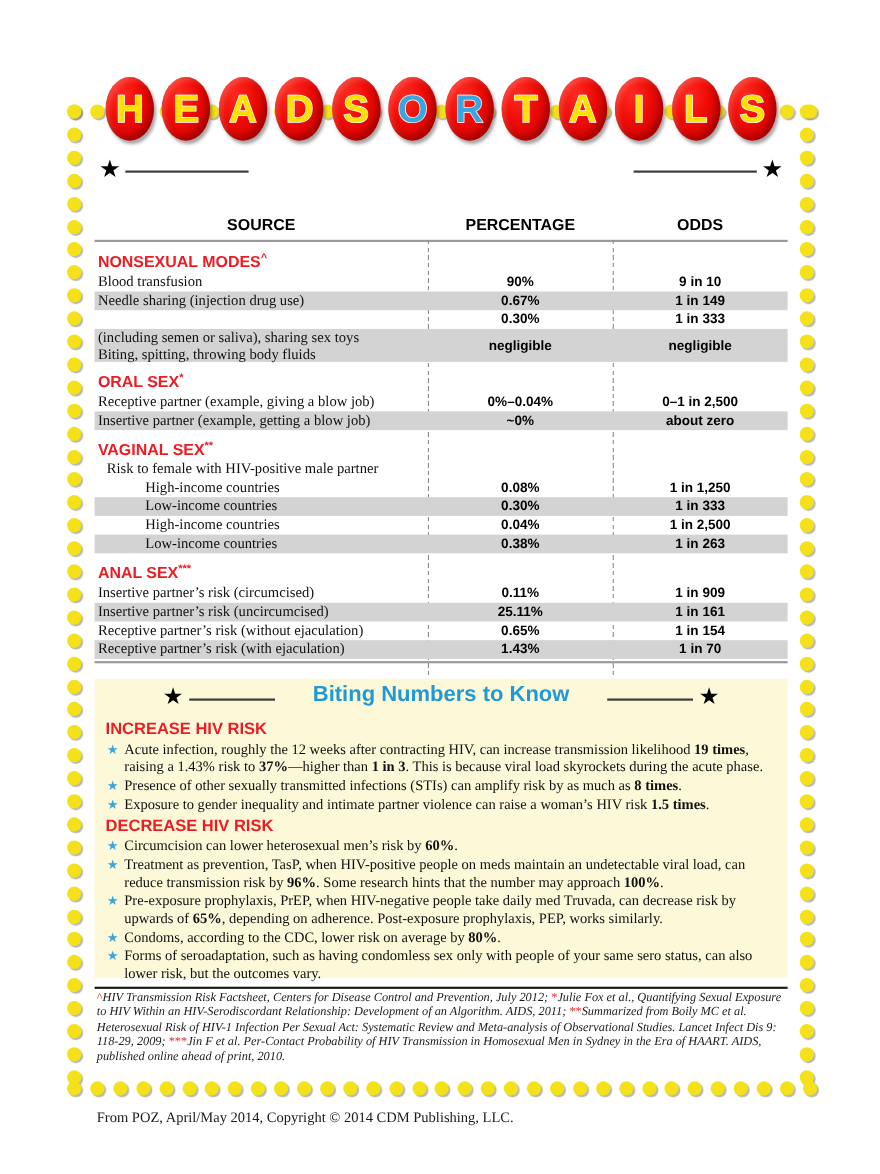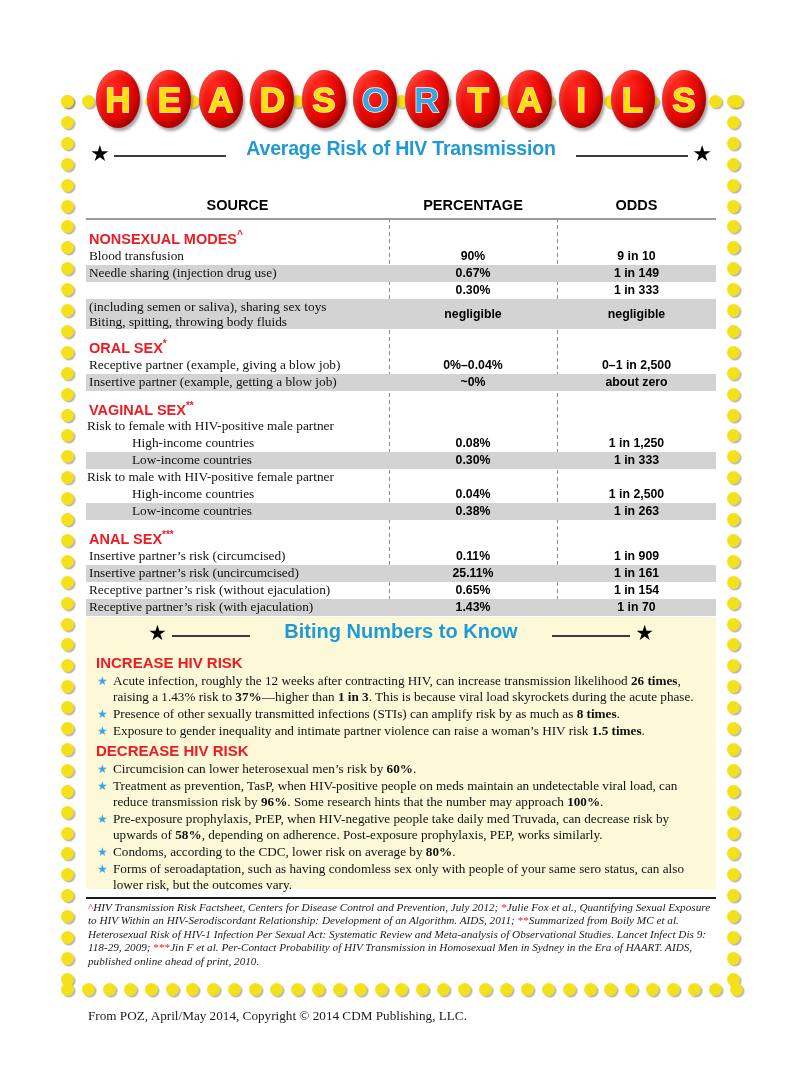--- a/index.html
+++ b/index.html
@@ -87,21 +87,21 @@
   .row .indent{padding-left:43px;}
   .row .val{
     position:absolute;text-align:center;
     font-family:"Liberation Sans", sans-serif;font-weight:bold;font-size:12.3px;
     color:#000;top:1px;
   }
   .row.tall .val{top:8px;}
   .row .val.p{left:303px;width:168px;}
   .row .val.o{left:471px;width:159px;}
   .plainrow{position:relative;height:17px;}
-  .plainrow .lbl{position:absolute;left:1px;top:0;font-size:13.3px;line-height:16.5px;color:#111;}
+  .plainrow .lbl{position:absolute;left:11px;top:0;font-size:13.3px;line-height:16.5px;color:#111;}
   .tfoot{width:630px;height:2px;background:#9a9a9a;margin-top:2px;}
 
   
   .panel{
     position:absolute;left:86px;top:617px;width:630px;height:272px;
     background:#fcf8d8;
   }
   .panelhead{position:relative;height:34px;}
   .pstar{position:absolute;top:6px;font-size:21px;line-height:1;color:#000;}
   .pstar.l{left:62px;}
@@ -338,21 +338,20 @@
         <span>S</span>
       </div>
     </div>
 
   <div class="titlewrap">
     <div class="tstar l">★</div>
     <div class="trule l"></div>
     <div class="trule r"></div>
     <div class="tstar r">★</div>
     <div class="maintitle">
-      <div>Average Risk of HIV Transmission</div>
     </div>
   </div>
 
   <div class="table">
     <div class="thead">
       <div class="c c-src">SOURCE</div>
       <div class="c c-pct">PERCENTAGE</div>
       <div class="c c-odd">ODDS</div>
       <div class="headline"></div>
     </div>
@@ -411,23 +410,20 @@
           </div>
           <div class="val p">0.08%</div>
           <div class="val o">1 in 1,250</div>
         </div>
         <div class="row zebra">
           <div class="lbl indent">
             <div>Low-income countries</div>
           </div>
           <div class="val p">0.30%</div>
           <div class="val o">1 in 333</div>
-        </div>
-        <div class="plainrow">
-          <div class="lbl">Risk to male with HIV-positive female partner</div>
         </div>
         <div class="row">
           <div class="lbl indent">
             <div>High-income countries</div>
           </div>
           <div class="val p">0.04%</div>
           <div class="val o">1 in 2,500</div>
         </div>
         <div class="row zebra">
           <div class="lbl indent">
@@ -473,29 +469,29 @@
     <div class="panelhead">
       <div class="pstar l">★</div>
       <div class="prule l"></div>
       <div class="ptitle">Biting Numbers to Know</div>
       <div class="prule r"></div>
       <div class="pstar r">★</div>
     </div>
     <div id="panel-groups">
         <div class="grp">
           <div class="ghead">INCREASE HIV RISK</div>
-          <div class="bul"><span class="bs">★</span>Acute infection, roughly the 12 weeks after contracting HIV, can increase transmission likelihood <b>26 times</b>, raising a 1.43% risk to <b>37%</b>—higher than <b>1 in 3</b>. This is because viral load skyrockets during the acute phase.</div>
+          <div class="bul"><span class="bs">★</span>Acute infection, roughly the 12 weeks after contracting HIV, can increase transmission likelihood <b>19 times</b>, raising a 1.43% risk to <b>37%</b>—higher than <b>1 in 3</b>. This is because viral load skyrockets during the acute phase.</div>
           <div class="bul"><span class="bs">★</span>Presence of other sexually transmitted infections (STIs) can amplify risk by as much as <b>8 times</b>.</div>
           <div class="bul"><span class="bs">★</span>Exposure to gender inequality and intimate partner violence can raise a woman’s HIV risk <b>1.5 times</b>.</div>
         </div>
         <div class="grp">
           <div class="ghead">DECREASE HIV RISK</div>
           <div class="bul"><span class="bs">★</span>Circumcision can lower heterosexual men’s risk by <b>60%</b>.</div>
           <div class="bul"><span class="bs">★</span>Treatment as prevention, TasP, when HIV-positive people on meds maintain an undetectable viral load, can reduce transmission risk by <b>96%</b>. Some research hints that the number may approach <b>100%</b>.</div>
-          <div class="bul"><span class="bs">★</span>Pre-exposure prophylaxis, PrEP, when HIV-negative people take daily med Truvada, can decrease risk by upwards of <b>58%</b>, depending on adherence. Post-exposure prophylaxis, PEP, works similarly.</div>
+          <div class="bul"><span class="bs">★</span>Pre-exposure prophylaxis, PrEP, when HIV-negative people take daily med Truvada, can decrease risk by upwards of <b>65%</b>, depending on adherence. Post-exposure prophylaxis, PEP, works similarly.</div>
           <div class="bul"><span class="bs">★</span>Condoms, according to the CDC, lower risk on average by <b>80%</b>.</div>
           <div class="bul"><span class="bs">★</span>Forms of seroadaptation, such as having condomless sex only with people of your same sero status, can also lower risk, but the outcomes vary.</div>
         </div>
       </div>
   </div>
 
   <div class="fnrule"></div>
   <div class="fn" id="footnotes"><span class="mk">^</span>HIV Transmission Risk Factsheet, Centers for Disease Control and Prevention, July 2012; <span class="mk">*</span>Julie Fox et al., Quantifying Sexual Exposure to HIV Within an HIV-Serodiscordant Relationship: Development of an Algorithm. AIDS, 2011; <span class="mk">**</span>Summarized from Boily MC et al. Heterosexual Risk of HIV-1 Infection Per Sexual Act: Systematic Review and Meta-analysis of Observational Studies. Lancet Infect Dis 9: 118-29, 2009; <span class="mk">***</span>Jin F et al. Per-Contact Probability of HIV Transmission in Homosexual Men in Sydney in the Era of HAART. AIDS, published online ahead of print, 2010.</div>
   <div class="credit">From POZ, April/May 2014, Copyright © 2014 CDM Publishing, LLC.</div>
 

